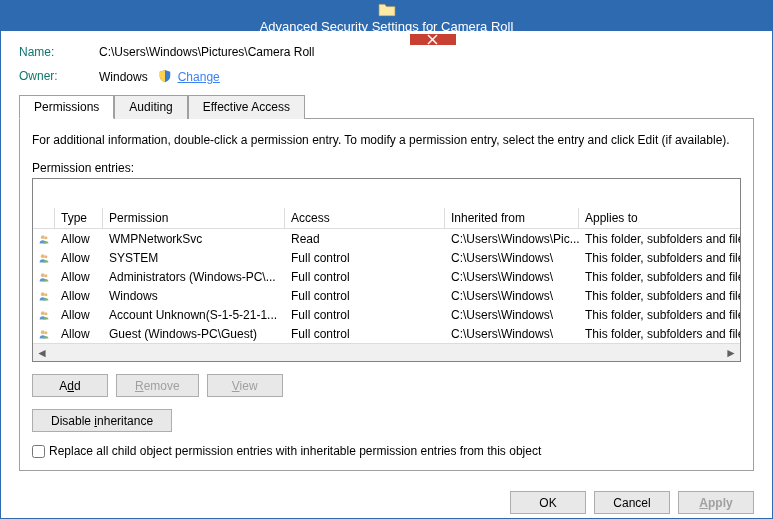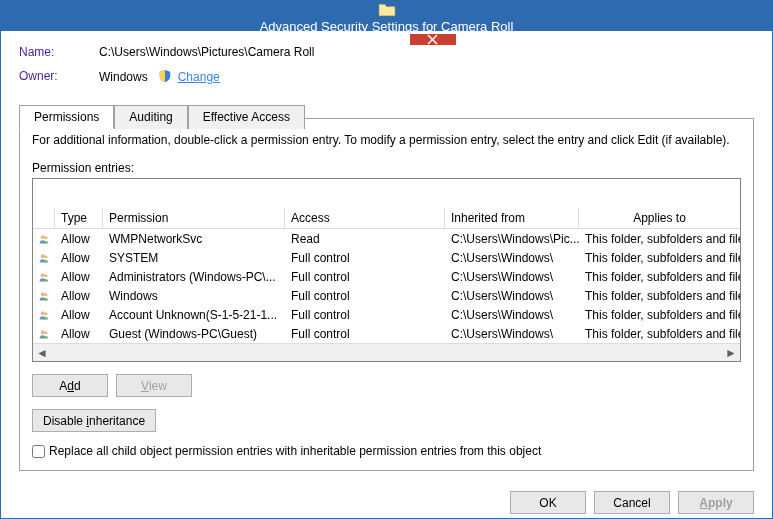--- a/index.html
+++ b/index.html
@@ -5,47 +5,47 @@
 * { box-sizing: border-box; margin: 0; padding: 0; font-family: "Segoe UI", Tahoma, sans-serif; font-size: 12px; }
 body { background: #fff; width: 773px; height: 519px; overflow: hidden; border: 1px solid #2e6ab0; }
 .titlebar { height: 30px; background: #2e6ab0; color: #fff; display: flex; align-items: center; flex-direction: column; }
 .titlebar .folder-icon { width: 22px; height: 22px; margin: 0 6px; display: flex; align-items: center; justify-content: center; }
 .titlebar .title { flex: 1; text-align: center; font-size: 13px; }
 .winbtns { display: flex; height: 100%; }
 .winbtn { width: 46px; display: flex; align-items: center; justify-content: center; color: #fff; }
 .winbtn.close { background: #c84031; }
 .content { padding: 14px 18px 10px 18px; }
 .meta { display: flex; margin-bottom: 10px; }
-.meta .label { width: 80px; color: #4c1d95; }
+.meta .label { width: 80px; color: #0f766e; }
 .meta .value { color: #000; }
 .change-link { color: #3b82f6; text-decoration: underline; cursor: pointer; margin-left: 4px; }
 .shield { display: inline-block; width: 14px; height: 14px; vertical-align: -2px; margin-right: 2px; }
 .tabs { display: flex; margin-top: 8px; border-bottom: 1px solid #a0a0a0; position: relative; }
-.tab { padding: 4px 14px; border: 1px solid #a0a0a0; border-bottom: none; margin-right: 0px; background: #f0f0f0; cursor: pointer; position: relative; top: 11px; }
+.tab { padding: 4px 14px; border: 1px solid #a0a0a0; border-bottom: none; margin-right: 0px; background: #f0f0f0; cursor: pointer; position: relative; top: 1px; }
 .tab.active { background: #fff; border-bottom: 1px solid #fff; }
 .tabpanel { border: 1px solid #a0a0a0; border-top: none; padding: 14px 12px 12px 12px; }
 .info { margin-bottom: 14px; }
 .entries-label { margin-bottom: 3px; }
 .table-wrap { border: 1px solid #828282; }
 .table-head { display: flex; background: #fff; border-bottom: 1px solid #dcdcdc; margin-top: 29px; }
 .th { padding: 3px 6px; border-right: 1px solid #dcdcdc; background: #fff; font-weight: normal; color: #000; white-space: nowrap; overflow: hidden; }
 .th:last-child { border-right: none; }
 .rows { }
 .row { display: flex; align-items: center; padding: 0; height: 19px; }
 .td { padding: 1px 6px; white-space: nowrap; overflow: hidden; }
 .col-icon { width: 22px; display: flex; justify-content: center; }
 .col-type { width: 48px; }
 .col-principal { width: 182px; }
 .col-access { width: 160px; }
 .col-inherited { width: 134px; }
-.col-applies { flex: 1; text-align: center; }
+.col-applies { flex: 1; }
 .hscroll { height: 18px; background: #f0f0f0; border-top: 1px solid #dcdcdc; display: flex; align-items: center; justify-content: space-between; padding: 0 2px; }
 .hscroll .arrow { width: 14px; height: 14px; display: flex; align-items: center; justify-content: center; color: #606060; }
 .btnrow { margin-top: 12px; display: flex; gap: 8px; }
-.btn { min-width: 76px; height: 23px; border: 1px solid #adadad; background: #e8e8e8; padding: 0 10px; cursor: pointer; font-size: 12px; display: inline-flex; align-items: center; justify-content: center; }
+.btn { min-width: 76px; height: 23px; border: 1px solid #adadad; background: #e8e8e8; padding: 0 18px; cursor: pointer; font-size: 12px; display: inline-flex; align-items: center; justify-content: center; }
 .btn.disabled { color: #a0a0a0; cursor: default; }
 .btn u { text-decoration: underline; }
 .checkbox-row { margin-top: 12px; display: flex; align-items: center; gap: 4px; }
 .checkbox-row input { width: 13px; height: 13px; }
 .footer { padding: 10px 18px 14px; display: flex; justify-content: flex-end; gap: 8px; }
 .footbtn { min-width: 76px; height: 23px; border: 1px solid #adadad; background: #e8e8e8; cursor: pointer; font-size: 12px; }
 .footbtn.disabled { color: #a0a0a0; cursor: default; font-weight: bold; }
 .user-icon { width: 16px; height: 16px; }
 </style>
 </head>
@@ -209,20 +209,23 @@
         <span class="arrow">◄</span>
         <span class="arrow">►</span>
       </div>
     </div>
 
     <div class="btnrow">
       <button class="btn">
           <span>A<u>d</u>d</span>
         </button>
       <button class="btn disabled">
+          <span><u>R</u>emove</span>
+        </button>
+      <button class="btn disabled">
           <span><u>V</u>iew</span>
         </button>
     </div>
 
     <div class="btnrow">
       <button class="btn" style="min-width:120px">
           <span>Disable <u>i</u>nheritance</span>
         </button>
     </div>
 

